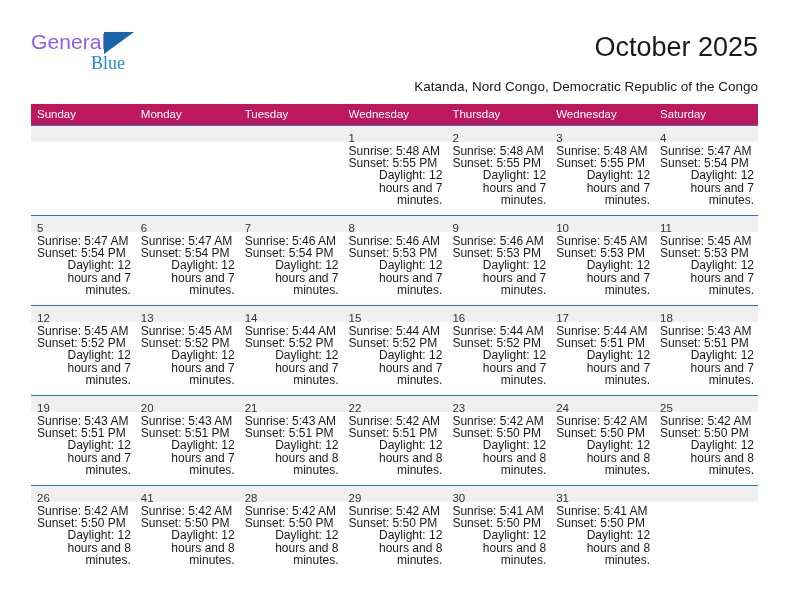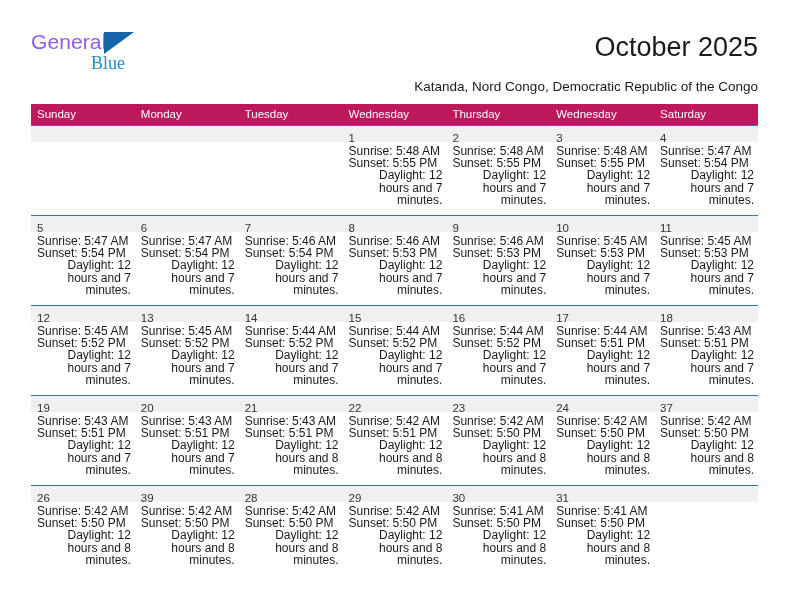--- a/index.html
+++ b/index.html
@@ -440,21 +440,21 @@
               <div class="daynum-band"><span class="daynum">24</span></div>
               <div class="cell-body">
                 <div>Sunrise: 5:42 AM</div>
                 <div>Sunset: 5:50 PM</div>
                 <div class="daylight">Daylight: 12 hours and 8 minutes.</div>
               </div>
             </div>
           </td>
           <td>
             <div class="cell">
-              <div class="daynum-band"><span class="daynum">37</span></div>
+              <div class="daynum-band"><span class="daynum">25</span></div>
               <div class="cell-body">
                 <div>Sunrise: 5:42 AM</div>
                 <div>Sunset: 5:50 PM</div>
                 <div class="daylight">Daylight: 12 hours and 8 minutes.</div>
               </div>
             </div>
           </td>
         </tr>
         <tr class="week">
           <td>
@@ -462,21 +462,21 @@
               <div class="daynum-band"><span class="daynum">26</span></div>
               <div class="cell-body">
                 <div>Sunrise: 5:42 AM</div>
                 <div>Sunset: 5:50 PM</div>
                 <div class="daylight">Daylight: 12 hours and 8 minutes.</div>
               </div>
             </div>
           </td>
           <td>
             <div class="cell">
-              <div class="daynum-band"><span class="daynum">39</span></div>
+              <div class="daynum-band"><span class="daynum">41</span></div>
               <div class="cell-body">
                 <div>Sunrise: 5:42 AM</div>
                 <div>Sunset: 5:50 PM</div>
                 <div class="daylight">Daylight: 12 hours and 8 minutes.</div>
               </div>
             </div>
           </td>
           <td>
             <div class="cell">
               <div class="daynum-band"><span class="daynum">28</span></div>

